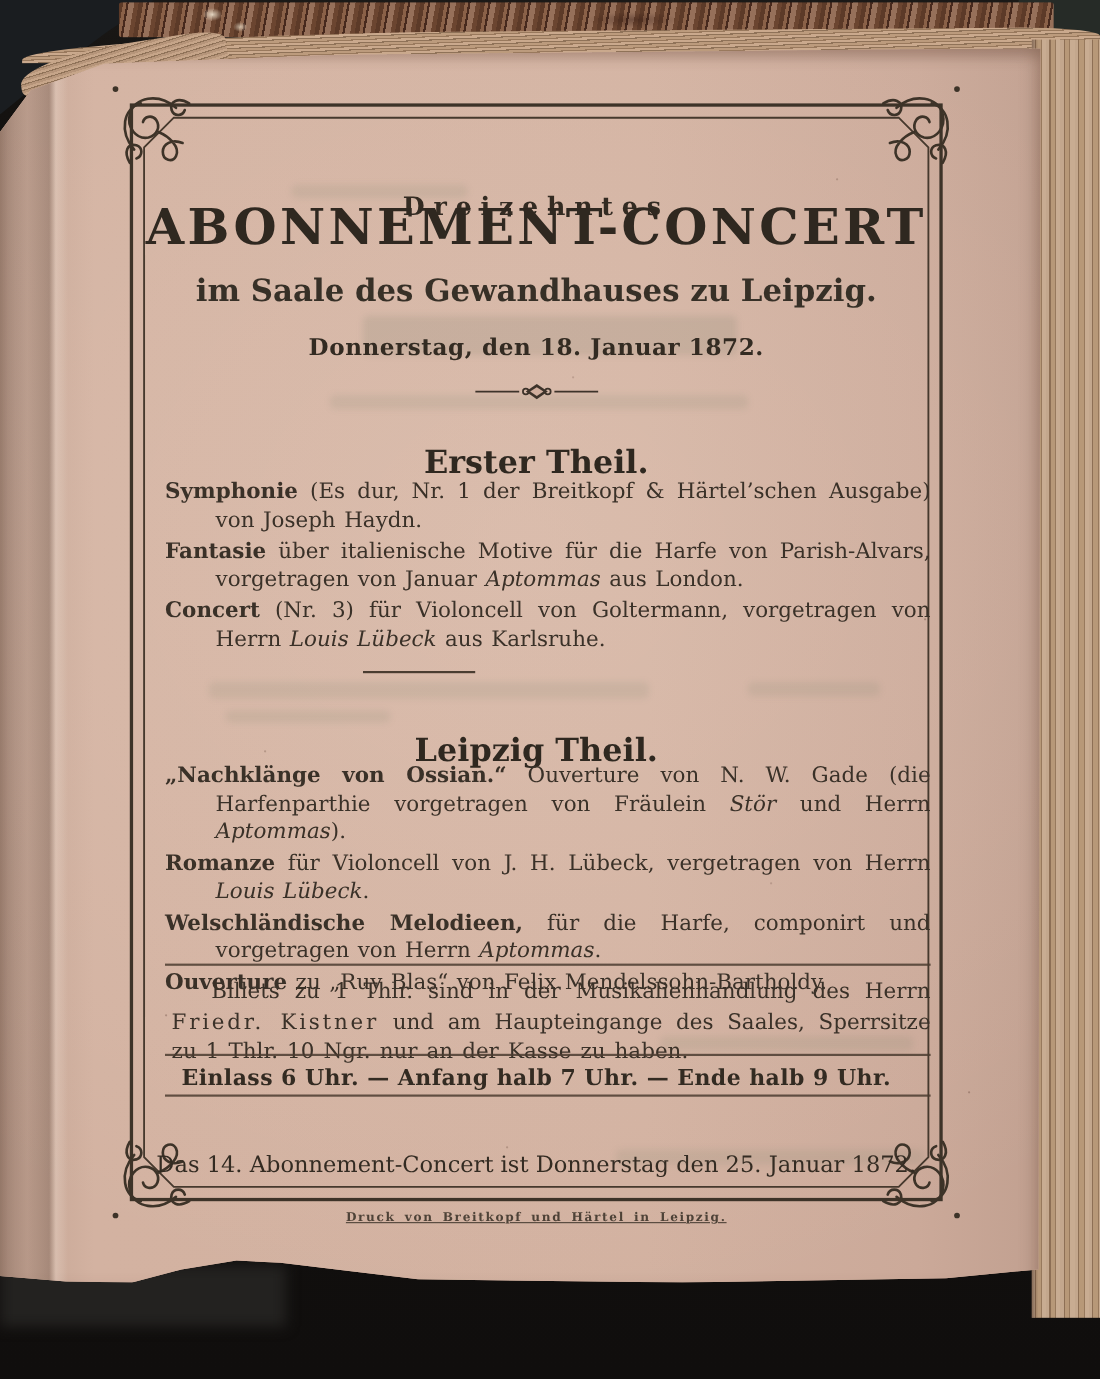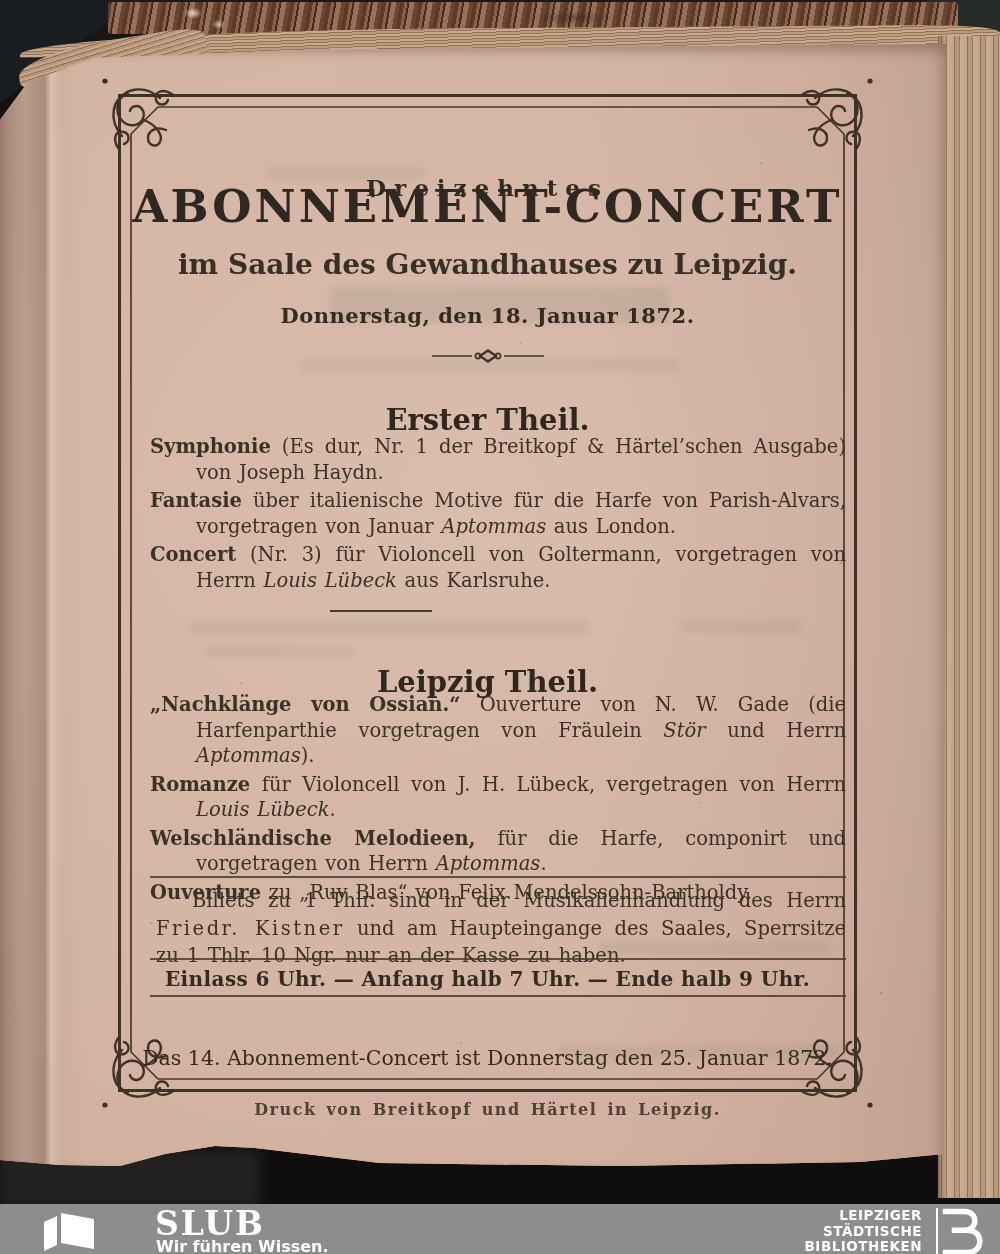--- a/index.html
+++ b/index.html
@@ -69,21 +69,21 @@
   .entry .lead{font-weight:bold;}
   .it{font-style:italic;}
   .lsp{letter-spacing:2.5px;}
   .mid-divider{position:absolute;left:330px;top:568px;width:102px;height:2px;background:#4a3d31;}
   .rule{position:absolute;left:150px;width:696px;height:2px;background:rgba(75,60,48,.85);}
   .rule1{top:834px;} .rule2{top:916px;height:1.5px;} .rule3{top:953px;height:1.5px;}
   .tickets{position:absolute;left:156px;top:845px;width:690px;margin:0;text-align:justify;
       text-indent:36px;font-size:19.5px;line-height:27.5px;word-spacing:2px;color:#3a3128;}
   .times{top:925px;font-size:20px;font-weight:bold;letter-spacing:.4px;}
   .next-line{top:969px;font-size:20.5px;margin-top:35px;}
-  .imprint{top:1058px;font-size:16px;font-weight:bold;letter-spacing:1.5px;word-spacing:3px;color:#4e4237;}
+  .imprint{top:1058px;font-size:11px;font-weight:bold;letter-spacing:1.5px;word-spacing:3px;color:#4e4237;text-decoration:underline;}
 
   
   .bar{position:absolute;left:0;top:1204px;width:1000px;height:50px;background:#8e8d8b;
        font-family:"DejaVu Sans","Liberation Sans",sans-serif;color:#fff;}
   .slub-icon{position:absolute;left:42px;top:7px;}
   .slub-name{position:absolute;left:155px;top:0px;font-size:33px;font-weight:bold;letter-spacing:2px;
        font-family:"DejaVu Serif","Liberation Serif",serif;}
   .slub-tag{position:absolute;left:156px;top:33px;font-size:16px;font-weight:bold;}
   .lsb-lines{position:absolute;right:78px;top:4px;text-align:right;font-size:13.5px;font-weight:bold;
        line-height:15.5px;letter-spacing:.5px;}
@@ -173,32 +173,13 @@
     <div class="rule rule1"></div>
     <p class="tickets"><span>Billets zu 1 Thlr. sind in der Musikalienhandlung des Herrn </span><span class="lsp">Friedr. Kistner</span><span> und am Haupteingange des Saales, Sperrsitze zu 1 Thlr. 10 Ngr. nur an der Kasse zu haben.</span></p>
     <div class="rule rule2"></div>
     <div class="cblock times">Einlass 6 Uhr. — Anfang halb 7 Uhr. — Ende halb 9 Uhr.</div>
     <div class="rule rule3"></div>
     <div class="cblock next-line">Das 14. Abonnement-Concert ist Donnerstag den 25. Januar 1872.</div>
 
     <div class="cblock imprint">Druck von Breitkopf und Härtel in Leipzig.</div>
   </div>
 
-  <div class="bar">
-    <svg class="slub-icon" width="66" height="40" viewBox="0 0 66 40">
-      <polygon points="2,11 15,5 15,34 2,40" fill="#fff"></polygon>
-      <polygon points="19,2 52,8 52,38 19,32" fill="#fff"></polygon>
-    </svg>
-    <div class="slub-name">SLUB</div>
-    <div class="slub-tag">Wir führen Wissen.</div>
-
-    <div class="lsb-lines">
-      <div>LEIPZIGER</div>
-      <div>STÄDTISCHE</div>
-      <div>BIBLIOTHEKEN</div>
-    </div>
-    <div class="lsb-sep"></div>
-    <svg class="lsb-logo" width="52" height="50" viewBox="0 0 56 56">
-      <path d="M8,5 H26 C42,5 42,26 26,26 H12 M12,26 H30 C48,26 48,51 30,51 H8" fill="none" stroke="#fff" stroke-width="6"></path>
-      <path d="M2,5 H10 M2,51 H10" stroke="#fff" stroke-width="6" fill="none"></path>
-    </svg>
-  </div>
 </div>
 
 </body></html>

